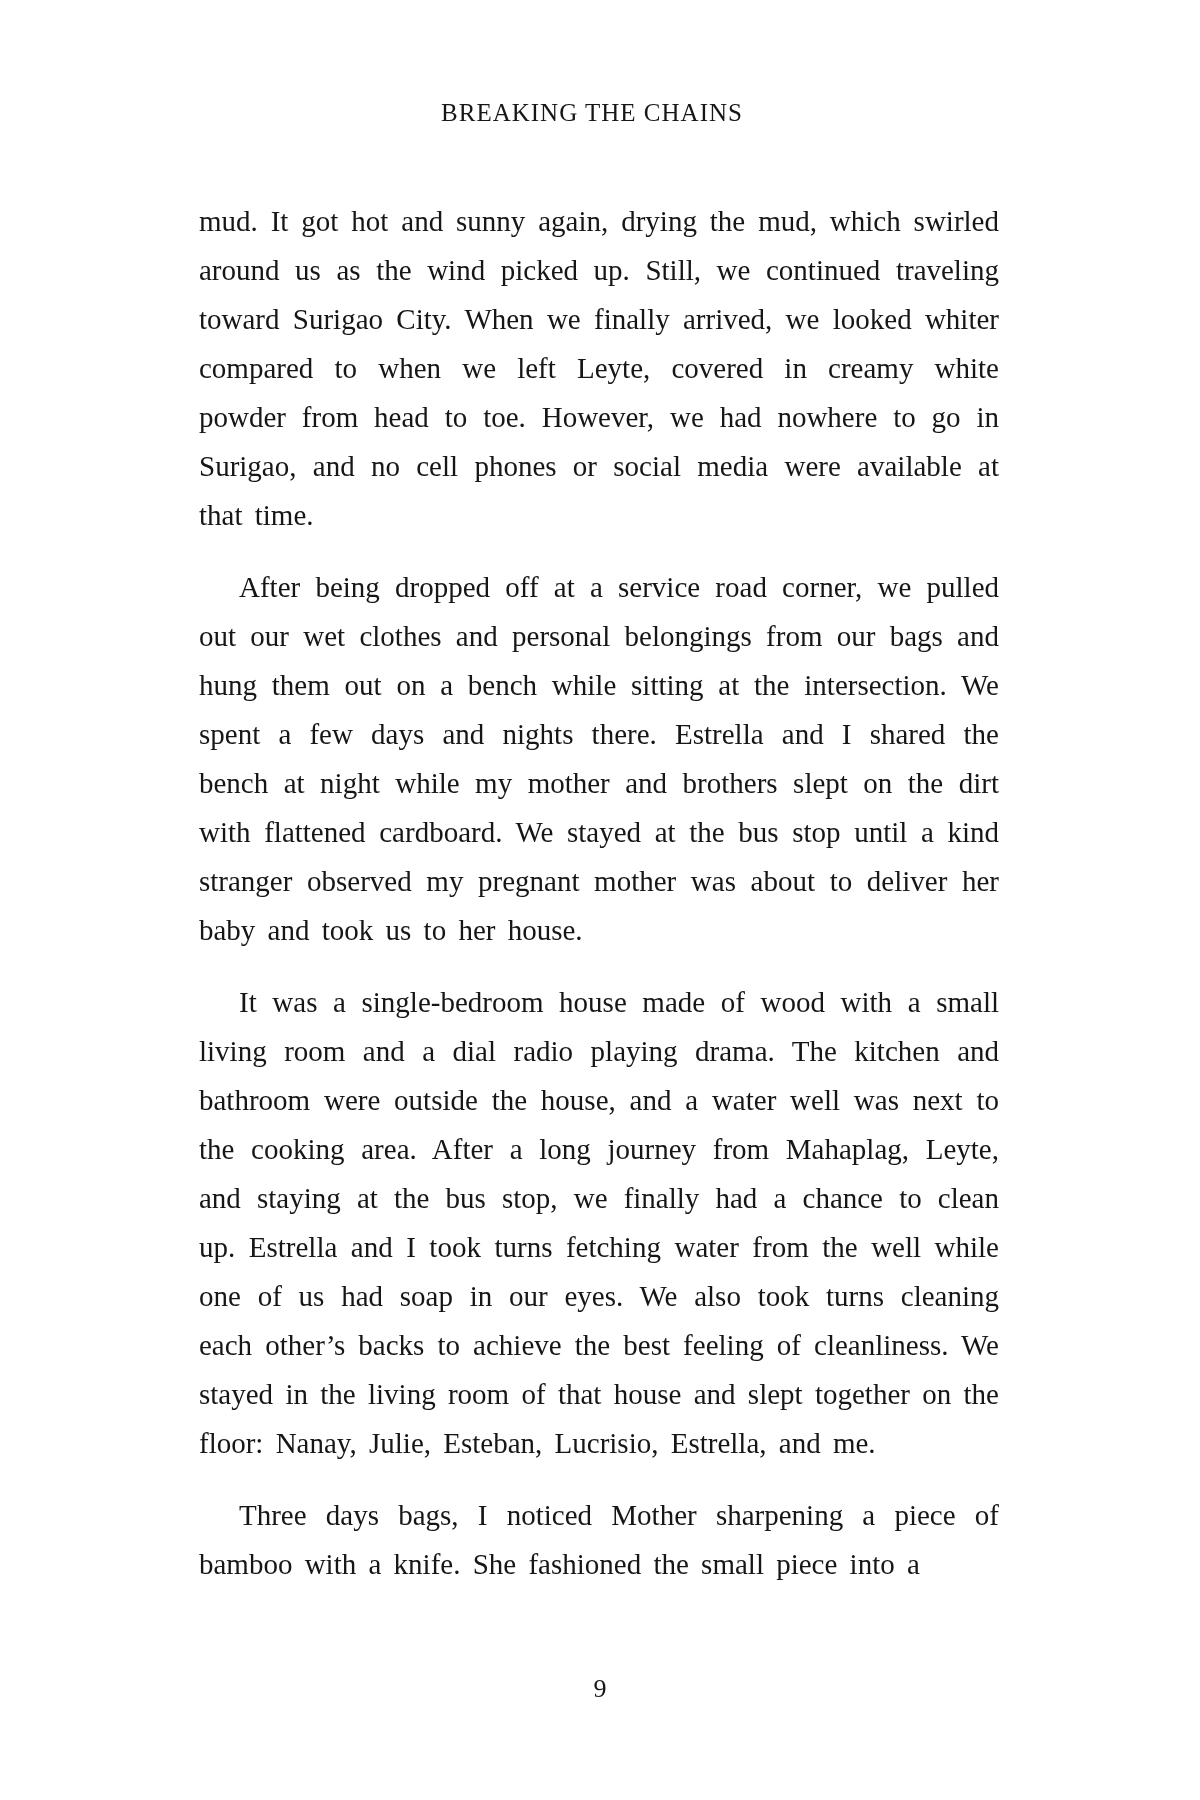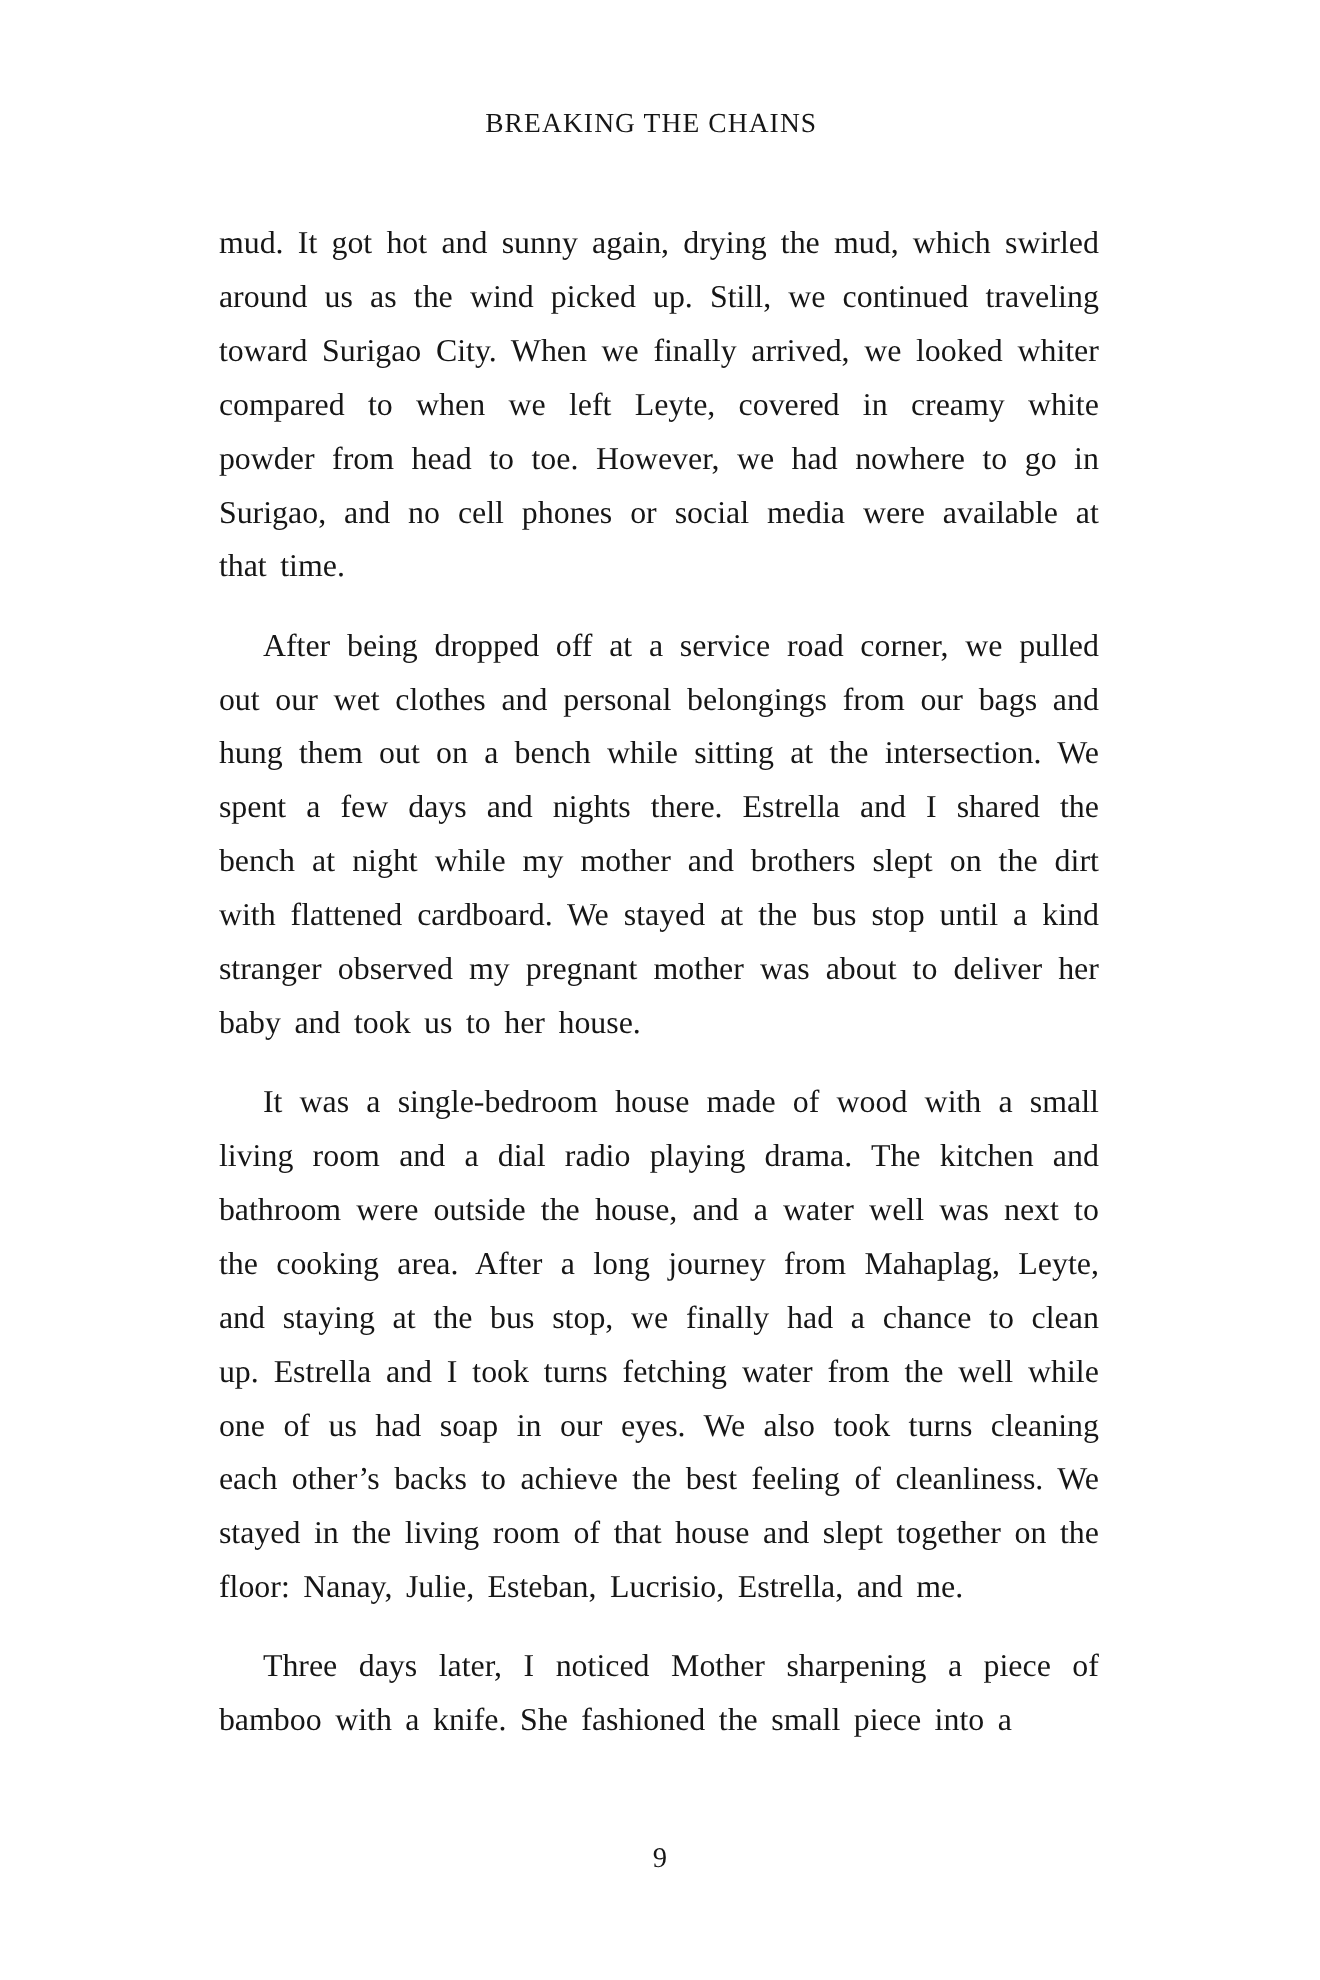--- a/index.html
+++ b/index.html
@@ -61,18 +61,18 @@
 <body>
 
 <div class="page">
 
   <div class="running-header">BREAKING THE CHAINS</div>
 
   <div class="body-text">
     <p class="para">mud. It got hot and sunny again, drying the mud, which swirled around us as the wind picked up. Still, we continued traveling toward Surigao City. When we finally arrived, we looked whiter compared to when we left Leyte, covered in creamy white powder from head to toe. However, we had nowhere to go in Surigao, and no cell phones or social media were available at that time.</p>
     <p class="para indented">After being dropped off at a service road corner, we pulled out our wet clothes and personal belongings from our bags and hung them out on a bench while sitting at the intersection. We spent a few days and nights there. Estrella and I shared the bench at night while my mother and brothers slept on the dirt with flattened cardboard. We stayed at the bus stop until a kind stranger observed my pregnant mother was about to deliver her baby and took us to her house.</p>
     <p class="para indented">It was a single-bedroom house made of wood with a small living room and a dial radio playing drama. The kitchen and bathroom were outside the house, and a water well was next to the cooking area. After a long journey from Mahaplag, Leyte, and staying at the bus stop, we finally had a chance to clean up. Estrella and I took turns fetching water from the well while one of us had soap in our eyes. We also took turns cleaning each other’s backs to achieve the best feeling of cleanliness. We stayed in the living room of that house and slept together on the floor: Nanay, Julie, Esteban, Lucrisio, Estrella, and me.</p>
-    <p class="para indented">Three days later, I noticed Mother sharpening a piece of bamboo with a knife. She fashioned the small piece into a</p>
+    <p class="para indented">Three days bags, I noticed Mother sharpening a piece of bamboo with a knife. She fashioned the small piece into a</p>
   </div>
 
   <div class="page-number">9</div>
 
 </div>
 
 </body></html>

